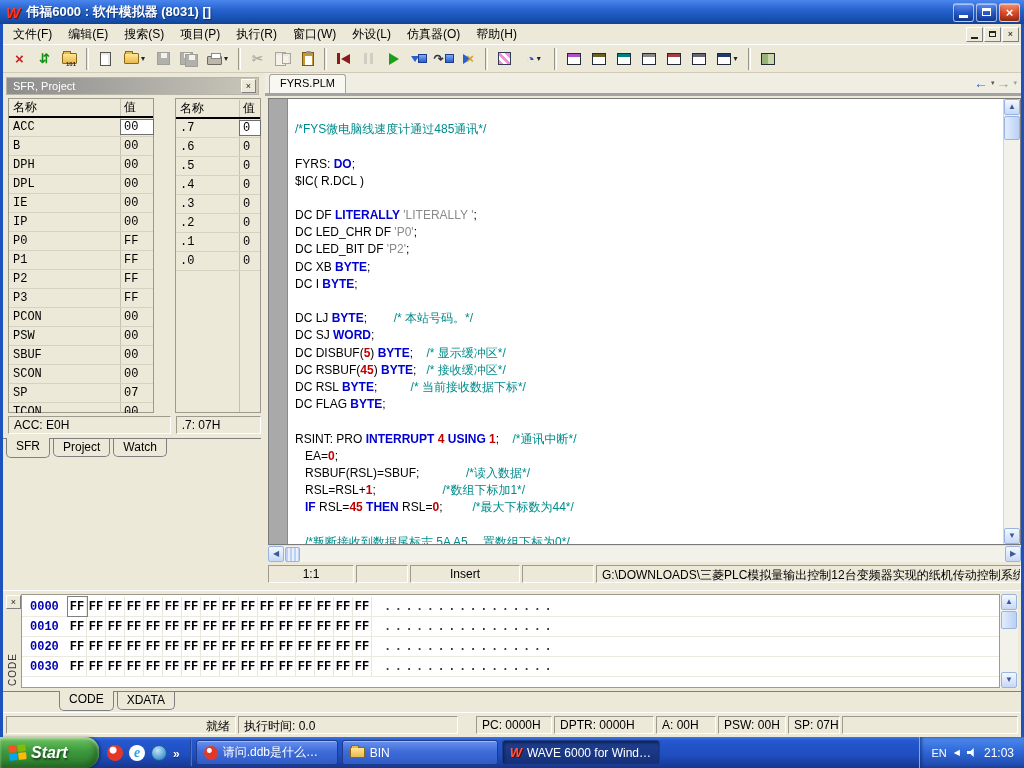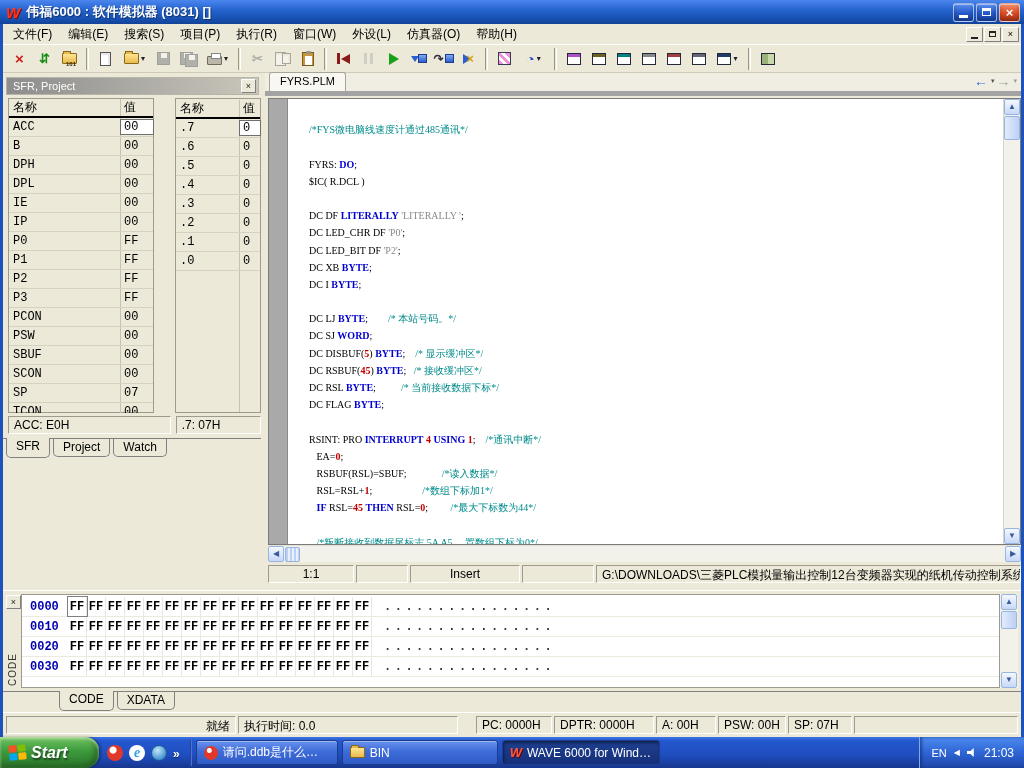--- a/index.html
+++ b/index.html
@@ -93,31 +93,31 @@
   .sfr-status .scell:nth-child(1){width:164px}
   .sfr-status .scell:nth-child(2){width:86px}
   .btabs{margin-top:4px;border-top:1px solid #808080;padding-left:3px;display:flex;height:21px}
   .btab{padding:1px 9px;font-size:12px;border:1px solid #808080;border-top:none;border-radius:0 0 5px 5px;
     background:#ECE9D8;height:18px;margin-left:3px;white-space:nowrap}
   .btab.active{position:relative;top:-1px;height:20px;z-index:2;margin-left:0}
   .vsplit{width:4px}
 
   
   .editor{flex:1;min-width:0;display:flex;flex-direction:column}
-  .etabbar{height:23px;display:flex;align-items:flex-end;border-bottom:5px solid #a3a3a3;padding:0 4px;background:#F0EEE2}
+  .etabbar{height:23px;display:flex;align-items:flex-end;border-bottom:3px solid #a3a3a3;padding:0 4px;background:#F0EEE2}
   .etab{height:19px;background:#F8F7F2;border:1px solid #A8A49A;border-bottom:none;border-radius:3px 3px 0 0;
     padding:2px 10px 0 10px;font-size:11px;white-space:nowrap}
   .enav{margin-left:auto;display:flex;align-items:center;gap:2px;padding-bottom:3px}
   .enav .back{color:#2B6BD8;font-weight:bold;font-size:14px;line-height:1}
   .enav .fwd{color:#9aa0a8;font-weight:bold;font-size:14px;line-height:1}
   .enav .dd{font-size:7px;color:#555}
   .eframe{height:448px;margin:2px 0 0 3px;border:1px solid #7A7A7A;display:flex;background:#fff;overflow:hidden}
   .gutter{width:19px;background:#A9A9A9;border-right:1px solid #8A8A8A}
-  .code{flex:1;overflow:hidden;padding:5px 0 0 21px;font-family:Liberation Serif, serif;
-    font-size:10px;line-height:17.2px;white-space:pre}
+  .code{flex:1;overflow:hidden;padding:5px 0 0 7px;font-family:Liberation Sans, sans-serif;
+    font-size:12px;line-height:17.2px;white-space:pre}
   .cl{height:17.2px}
   .p{color:#000}
   .k{color:#0000D0;font-weight:bold}
   .c{color:#008B8B}
   .n{color:#C00000;font-weight:bold}
   .s{color:#8A8A8A}
   .vscroll{width:17px;background:#F2F1EA;border-left:1px solid #D8D4C8;display:flex;flex-direction:column;align-items:center}
   .sb{width:16px;height:16px;background:linear-gradient(#F4F8FE,#C7D8F7);border:1px solid #98B5E2;border-radius:2px;
     color:#3C5A99;font-size:8px;display:flex;align-items:center;justify-content:center;line-height:1;flex:none}
   .sth{width:16px;background:linear-gradient(90deg,#E2ECFC,#BCD0F5);border:1px solid #98B5E2;border-radius:2px}
@@ -630,21 +630,21 @@
         </div>
     </div>
 
     <div class="appstatus" id="app-status">
         <div class="scell" style="width: 230px; text-align: right;">就绪</div>
         <div class="scell" style="width: 220px;">执行时间: 0.0</div>
         <div class="scell" style="width: 76px; margin-left: 16px;">PC: 0000H</div>
         <div class="scell" style="width: 100px;">DPTR: 0000H</div>
         <div class="scell" style="width: 60px;">A: 00H</div>
         <div class="scell" style="width: 68px;">PSW: 00H</div>
-        <div class="scell" style="width: 64px;">SP: 07H</div>
+        <div class="scell" style="width: 52px;">SP: 07H</div>
         <div class="scell" style="flex: 1 1 0%;"></div>
       </div>
   </div>
 
   <div class="taskbar">
     <div class="startbtn">
       <span class="flag">
         <span style="background:#F35325"></span>
           <span style="background:#81BC06"></span>
         <span style="background:#05A6F0"></span>

